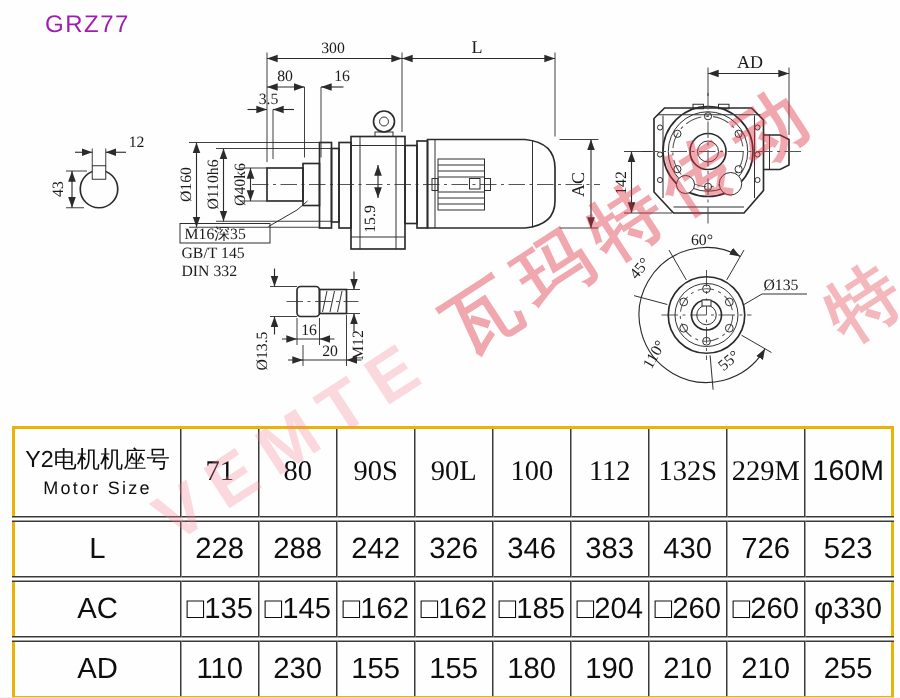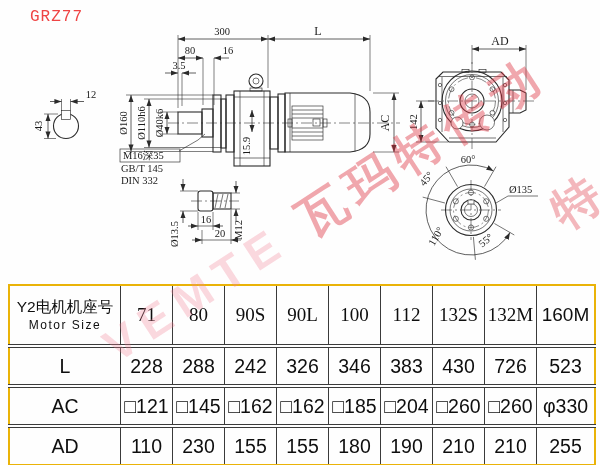--- a/index.html
+++ b/index.html
@@ -1,19 +1,19 @@
 <!DOCTYPE html>
 <html><head>
 <meta charset="utf-8">
 <style>
   html,body{margin:0;padding:0;background:#e8e8e8;}
   #screen{position:relative;width:600px;height:465px;background:#fefefe;overflow:hidden;
           font-family:"Liberation Sans",sans-serif;color:#1b1b1b;}
-  #model-title{position:absolute;left:30px;top:8px;font-family:Liberation Mono, monospace;
-          font-size:16px;letter-spacing:1px;color:#ef4444;}
+  #model-title{position:absolute;left:30px;top:8px;font-family:Liberation Sans, sans-serif;
+          font-size:16px;letter-spacing:1px;color:#a21caf;}
   svg{position:absolute;left:0;top:0;}
   svg .ln{stroke:#2b2b2b;stroke-width:1.1;fill:none;}
   svg .lt{stroke:#2b2b2b;stroke-width:0.65;fill:none;}
   svg .cl{stroke:#555;stroke-width:0.7;fill:none;stroke-dasharray:11 3 2 3;}
   svg .dim{stroke:#2b2b2b;stroke-width:0.75;fill:none;}
   svg .ext{stroke:#2b2b2b;stroke-width:0.6;fill:none;}
   svg text{font-family:"Liberation Serif",serif;font-size:10.5px;fill:#1b1b1b;}
   svg text.big{font-size:12px;}
   svg .wh{fill:#fefefe;}
   .wm{position:absolute;pointer-events:none;white-space:nowrap;line-height:1;z-index:6;
@@ -270,38 +270,38 @@
         <span class="hd-cn">Y2电机机座号</span>
         <span class="hd-en">Motor Size</span>
       </th>
       <th class="cz">71</th>
       <th class="cz">80</th>
       <th class="cz">90S</th>
       <th class="cz">90L</th>
       <th class="cz">100</th>
       <th class="cz">112</th>
       <th class="cz">132S</th>
-      <th class="cz">132M</th>
+      <th class="cz">229M</th>
       <th class="ce">160M</th>
     </tr>
     <tr class="drow sep">
       <td class="rowlab">L</td>
       <td>228</td>
       <td>288</td>
       <td>242</td>
       <td>326</td>
       <td>346</td>
       <td>383</td>
       <td>430</td>
       <td>726</td>
       <td>523</td>
     </tr>
     <tr class="drow sep">
       <td class="rowlab">AC</td>
-      <td>□121</td>
+      <td>□135</td>
       <td>□145</td>
       <td>□162</td>
       <td>□162</td>
       <td>□185</td>
       <td>□204</td>
       <td>□260</td>
       <td>□260</td>
       <td>φ330</td>
     </tr>
     <tr class="drow sep">

